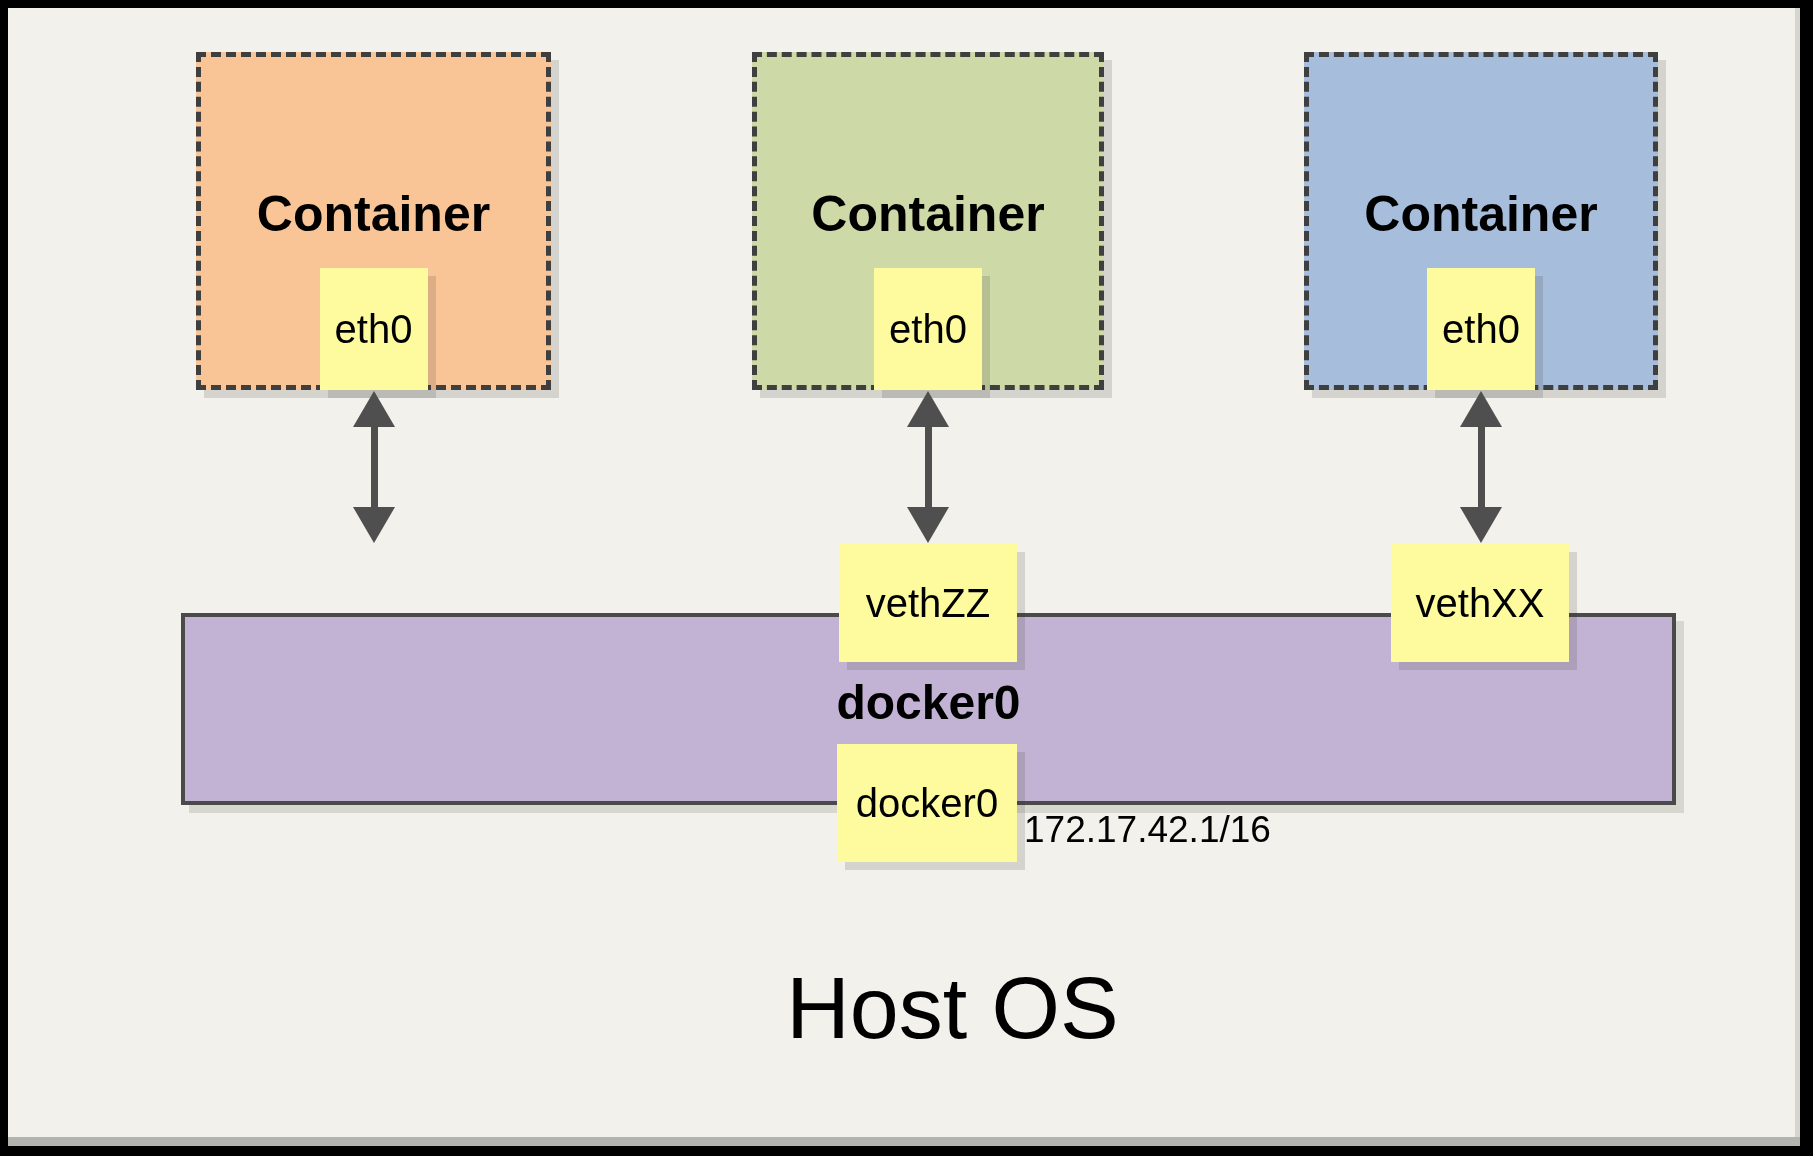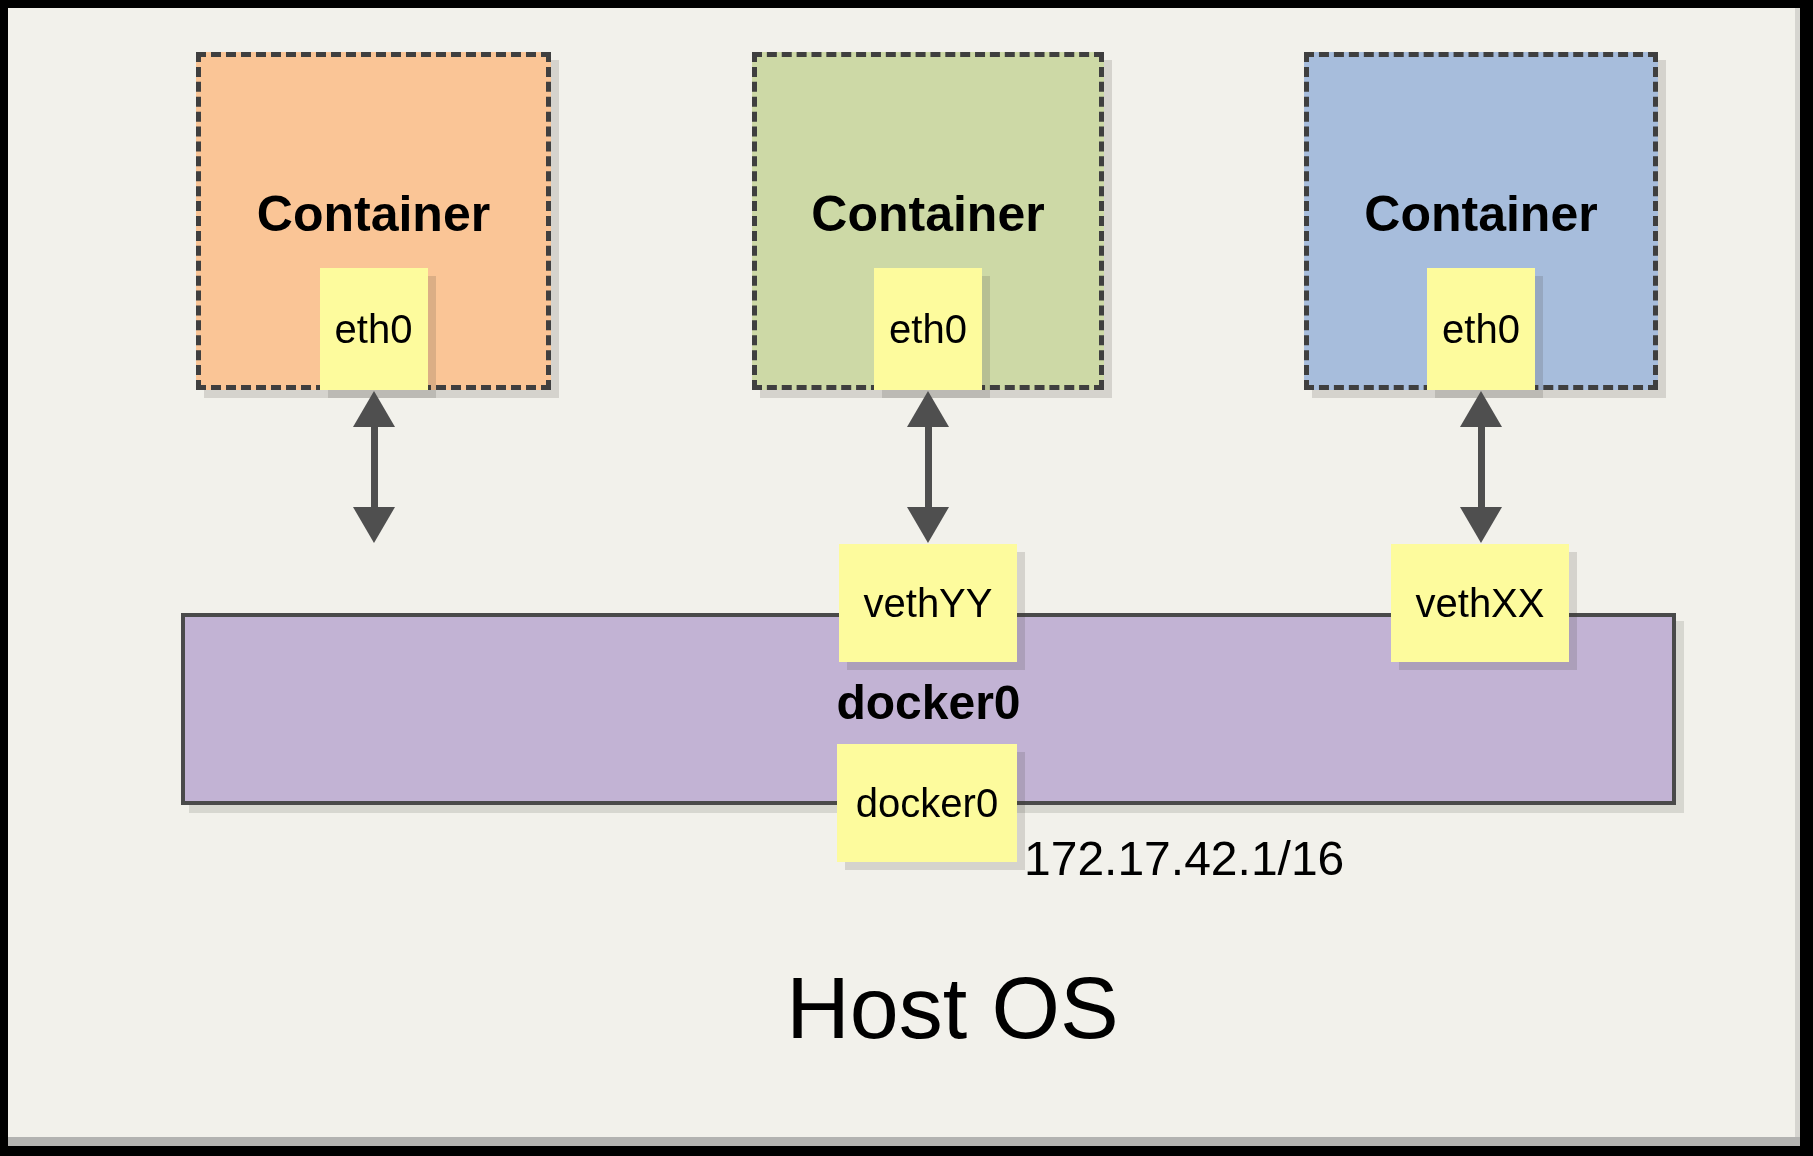--- a/index.html
+++ b/index.html
@@ -82,22 +82,22 @@
     box-sizing:border-box;background:#C2B3D4;border:4px solid #4A4A4A;
     box-shadow:8px 8px 0 rgba(60,58,50,0.14);
     z-index:4;
   }
   .bridge-label{
     position:absolute;top:62px;left:0;width:100%;
     text-align:center;font-size:48px;font-weight:bold;line-height:1;
   }
 
   .ip-label{
-    position:absolute;left:1008px;top:835px;
-    font-size:48px;line-height:1;z-index:8;
+    position:absolute;left:1008px;top:811px;
+    font-size:37px;line-height:1;z-index:8;
   }
   .host-label{
     position:absolute;left:0;top:964px;width:100%;
     text-align:center;font-size:88px;line-height:1;z-index:8;padding-left:38px;
   }
 </style>
 </head>
 <body>
 
 <div class="layer">
@@ -137,21 +137,21 @@
     <div class="head-up"></div>
     <div class="shaft"></div>
     <div class="head-down"></div>
   </div>
 
   <div class="bridge">
     <div class="bridge-label">docker0</div>
   </div>
 
   <div class="note v2">
-    <span>vethYY</span>
+    <span>vethZZ</span>
   </div>
   <div class="note v3">
     <span>vethXX</span>
   </div>
 
   <div class="note d0">
     <span>docker0</span>
   </div>
 
   <div class="ip-label">172.17.42.1/16</div>

